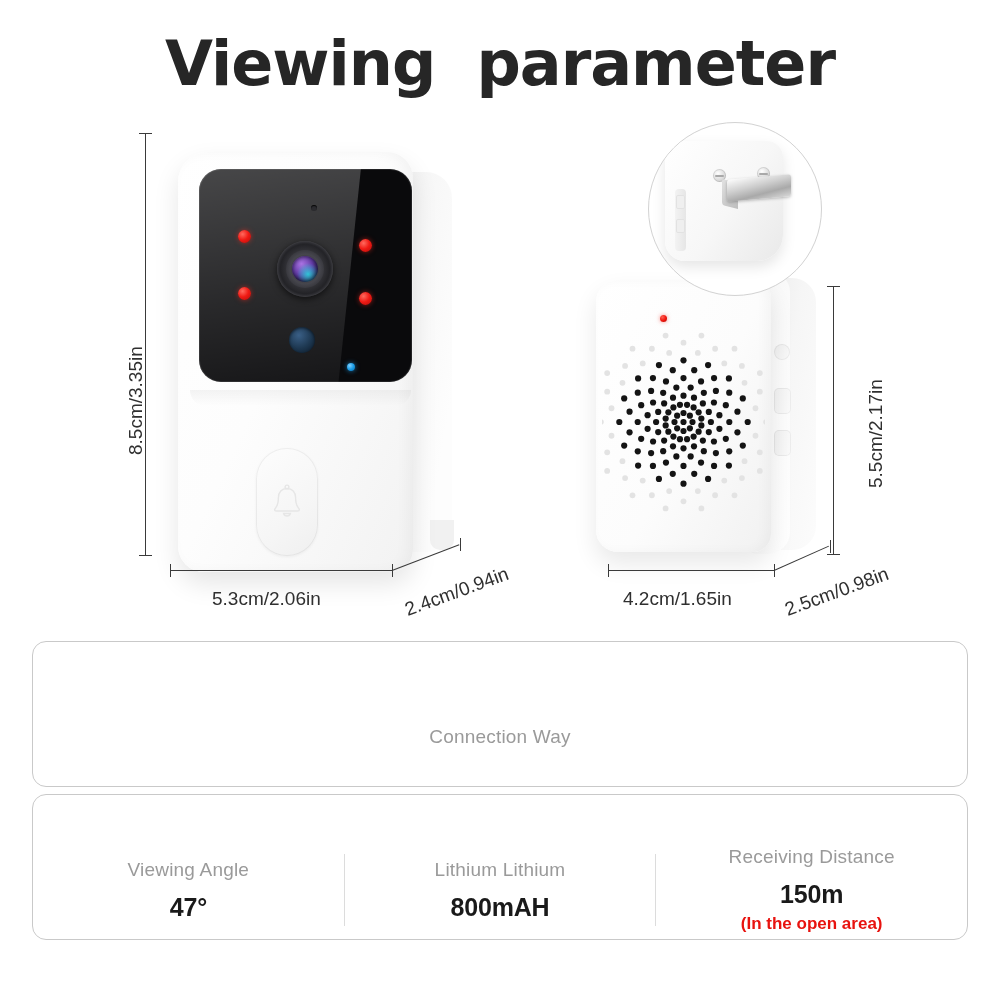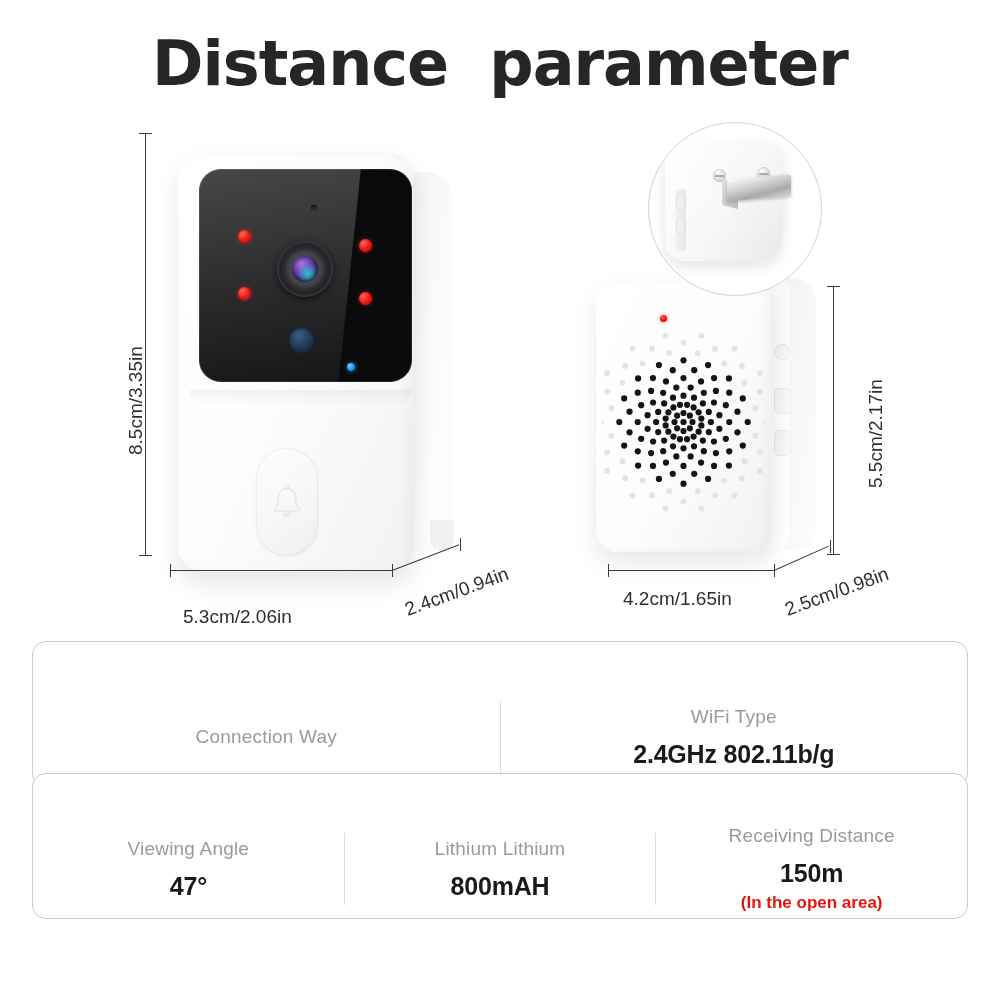--- a/index.html
+++ b/index.html
@@ -403,21 +403,21 @@
   .spec-card {
     position: absolute;
     left: 32px;
     width: 936px;
     border: 1px solid #c9c9c9;
     border-radius: 14px;
     background: #ffffff;
     box-sizing: border-box;
   }
   #spec-card-1 { top: 641px; height: 146px; }
-  #spec-card-2 { top: 773px; height: 146px; }
+  #spec-card-2 { top: 794px; height: 146px; }
   .spec-row {
     display: flex;
     height: 100%;
     align-items: center;
   }
   .spec-cell {
     flex: 1;
     text-align: center;
     padding: 0 6px;
     box-sizing: border-box;
@@ -449,21 +449,21 @@
   .spec-note {
     margin-top: 5px;
     font-size: 17px;
     font-weight: 700;
     color: #e8130f;
   }
 </style>
 </head>
 <body>
 
-<div id="page-title">Distance  parameter</div>
+<div id="page-title">Viewing  parameter</div>
 
 <div id="product-stage">
 
   <div id="doorbell-unit">
     <div class="db-side"></div>
     <div class="db-side-notch"></div>
     <div class="db-body">
       <div class="db-face">
         <div class="db-face-gloss"></div>
         <div class="mic-hole"></div>
@@ -672,21 +672,21 @@
   </div>
 
   <div class="dim-line dim-v" style="left:145px; top:33px; height:422px;"></div>
   <div class="dim-cap-h" style="left:139px; top:33px;"></div>
   <div class="dim-cap-h" style="left:139px; top:455px;"></div>
   <div class="dim-label dim-rot-v" style="left:125px; top:355px;">8.5cm/3.35in</div>
 
   <div class="dim-line dim-h" style="left:170px; top:470px; width:222px;"></div>
   <div class="dim-cap-v" style="left:170px; top:464px;"></div>
   <div class="dim-cap-v" style="left:392px; top:464px;"></div>
-  <div class="dim-label" style="left:183px; top:488px;margin-top:18px;">5.3cm/2.06in</div>
+  <div class="dim-label" style="left:212px; top:488px;">5.3cm/2.06in</div>
 
   <div class="diag-line" style="left:392px; top:470px; width:72px; transform: rotate(-21deg);"></div>
   <div class="dim-cap-v" style="left:460px; top:438px;"></div>
   <div class="dim-label dim-rot-diag" style="left:402px; top:500px;">2.4cm/0.94in</div>
 
   <div class="dim-line dim-v" style="left:833px; top:186px; height:268px;"></div>
   <div class="dim-cap-h" style="left:827px; top:186px;"></div>
   <div class="dim-cap-h" style="left:827px; top:454px;"></div>
   <div class="dim-label dim-rot-v" style="left:865px; top:388px;">5.5cm/2.17in</div>
 
@@ -698,26 +698,20 @@
   <div class="diag-line" style="left:774px; top:470px; width:60px; transform: rotate(-24deg);"></div>
   <div class="dim-cap-v" style="left:830px; top:440px;"></div>
   <div class="dim-label dim-rot-diag" style="left:782px; top:500px;">2.5cm/0.98in</div>
 </div>
 
 <div class="spec-card" id="spec-card-1">
   <div class="spec-row">
     <div class="spec-cell">
       <div class="spec-inner">
         <div class="spec-label">Connection Way</div>
-      </div>
-    </div>
-    <div class="spec-cell">
-      <div class="spec-inner">
-        <div class="spec-label">WiFi Type</div>
-        <div class="spec-value">2.4GHz 802.11b/g</div>
       </div>
     </div>
   </div>
 </div>
 
 <div class="spec-card" id="spec-card-2">
   <div class="spec-row">
     <div class="spec-cell">
       <div class="spec-inner">
         <div class="spec-label">Viewing Angle</div>

